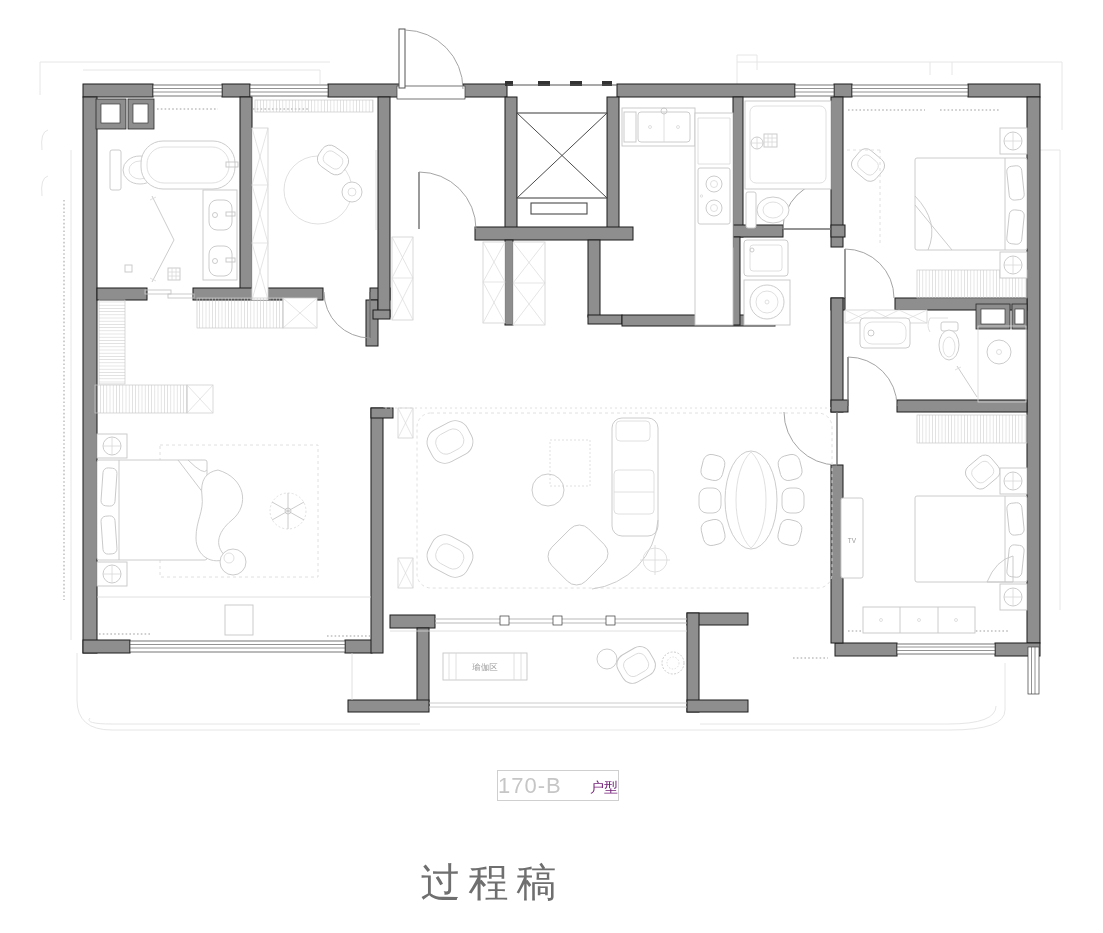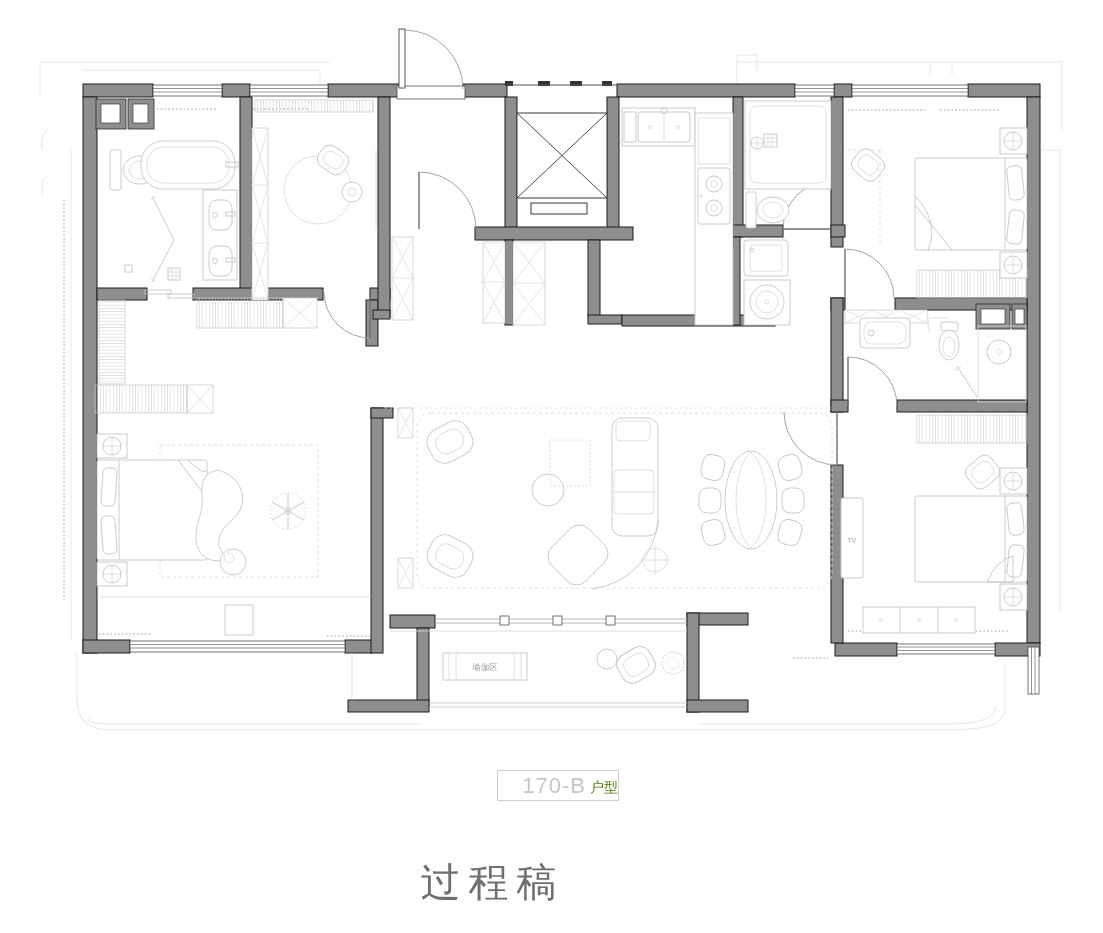--- a/index.html
+++ b/index.html
@@ -22,24 +22,24 @@
   .leaf{stroke:#6f6f6f;stroke-width:1.4;fill:none;}
   .ghost{stroke:#e6e6e6;stroke-width:1;fill:none;}
   .dash{stroke:#dcdcdc;stroke-width:.9;fill:none;stroke-dasharray:3 3;}
   .curt{stroke:#cfcfcf;stroke-width:2;fill:none;stroke-dasharray:1.6 2.2;}
   .hstrip{fill:url(#hv);stroke:#c9c9c9;stroke-width:.7;}
   .hstriph{fill:url(#hh);stroke:#c9c9c9;stroke-width:.7;}
   .glass{stroke:#b9b9b9;stroke-width:1;fill:none;}
   .svgtxt{fill:#9a9a9a;font-family:"Liberation Sans",sans-serif;}
   
   .unit-box{position:absolute;left:497px;top:770px;width:120px;height:29px;
-    border:1px solid #cfcfcf;display:flex;align-items:center;justify-content:flex-end;
+    border:1px solid #cfcfcf;display:flex;align-items:center;justify-content:space-between;
     gap:4px;background:#fff;}
   .unit-number{color:#c6c6c6;font-size:22px;letter-spacing:1px;font-weight:400;}
-  .unit-suffix{color:#4d7c0f;font-size:14px;margin-top:5px;}
+  .unit-suffix{color:#701a75;font-size:14px;margin-top:5px;}
   .draft-label{position:absolute;left:0;top:855px;width:985px;text-align:center;
     color:#6f6f6f;font-size:40px;letter-spacing:8px;font-weight:400;}
 </style>
 </head>
 <body>
 
 <div class="stage">
 <svg width="1103" height="933" viewBox="0 0 1103 933">
   <defs>
     <pattern id="hv" width="3.2" height="8" patternUnits="userSpaceOnUse">

